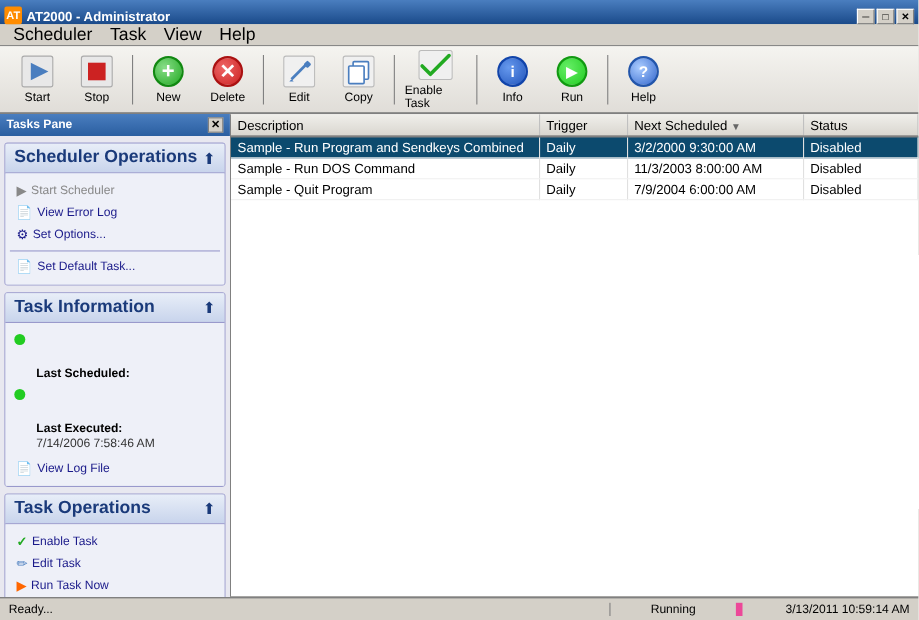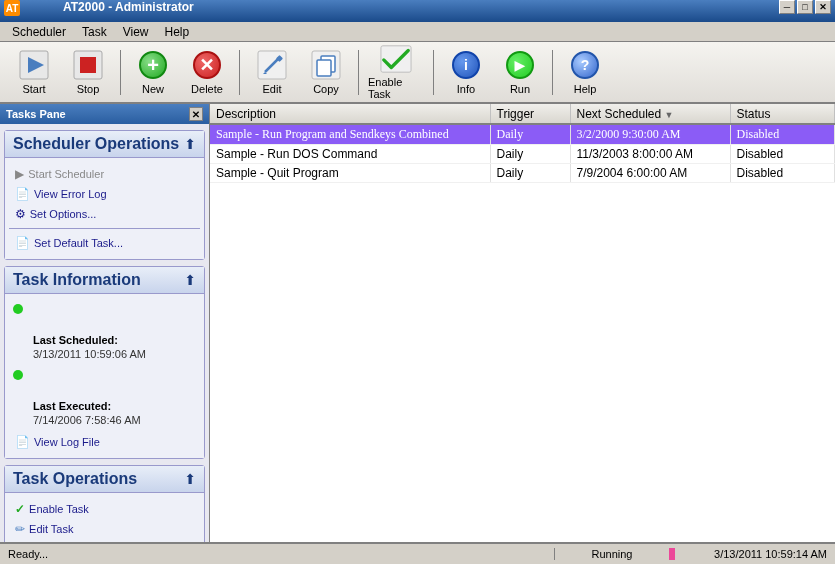--- a/index.html
+++ b/index.html
@@ -4,25 +4,24 @@
   <style>
     * { margin: 0; padding: 0; box-sizing: border-box; }
     body { width: 835px; height: 564px; font-family: 'Segoe UI', Tahoma, Arial, sans-serif; font-size: 12px; background: #d4d0c8; overflow: hidden; }
 
     
     .title-bar {
       background: linear-gradient(to bottom, #4a7ebf, #1a4a8a);
       color: white;
       height: 22px;
       display: flex;
-      align-items: flex-start;
+      align-items: flex-end;
       padding: 0 4px;
       font-size: 12px;
       font-weight: bold;
-      gap: 39px;
     }
     .title-bar-icon {
       width: 16px; height: 16px; margin-right: 4px;
       background: #ff8c00; border-radius: 2px;
       display: flex; align-items: center; justify-content: center;
       font-size: 10px; color: white; font-weight: bold;
     }
     .title-bar-text { flex: 1; }
     .title-bar-buttons { display: flex; gap: 2px; }
     .title-btn {
@@ -38,21 +37,21 @@
       background: #d4d0c8;
       height: 20px;
       display: flex;
       align-items: center;
       padding: 0 4px;
       border-bottom: 1px solid #808080;
     }
     .menu-item {
       padding: 2px 8px;
       cursor: pointer;
-      font-size: 12px;
+      font-size: 16px;
     }
 
     
     .toolbar {
       background: linear-gradient(to bottom, #f5f4f0, #e0ddd8);
       height: 62px;
       display: flex;
       align-items: center;
       padding: 4px 8px;
       border-bottom: 2px solid #808080;
@@ -158,21 +157,21 @@
       font-weight: normal;
       white-space: nowrap;
     }
     .task-table td {
       padding: 2px 6px;
       border-right: 1px solid #e0e0e0;
       border-bottom: 1px solid #f0f0f0;
       white-space: nowrap;
     }
     .task-table tbody tr { height: 18px; }
-    .task-table tbody tr.selected { background: #8b5cf6; color: white; font-family: Liberation Serif, serif; }
+    .task-table tbody tr.selected { background: #0c4a6e; color: white; }
     .task-table tbody tr.selected td { color: white; }
     .sort-icon { font-size: 9px; color: #666; }
 
     
     .status-bar {
       background: #d4d0c8;
       height: 22px;
       display: flex;
       align-items: center;
       border-top: 2px solid #808080;
@@ -395,21 +394,20 @@
     <div class="section">
       <div class="section-header">
         <span class="section-title">Task Information</span>
         <span class="section-collapse">⬆</span>
       </div>
       <div class="section-content">
         <div class="info-row">
           <span class="green-dot"></span>
           <div>
             <div class="info-label">Last Scheduled:</div>
-            <div class="info-value">3/13/2011 10:59:06 AM</div>
           </div>
         </div>
         <div class="info-row">
           <span class="green-dot"></span>
           <div>
             <div class="info-label">Last Executed:</div>
             <div class="info-value">7/14/2006 7:58:46 AM</div>
           </div>
         </div>
         <div class="section-item">

